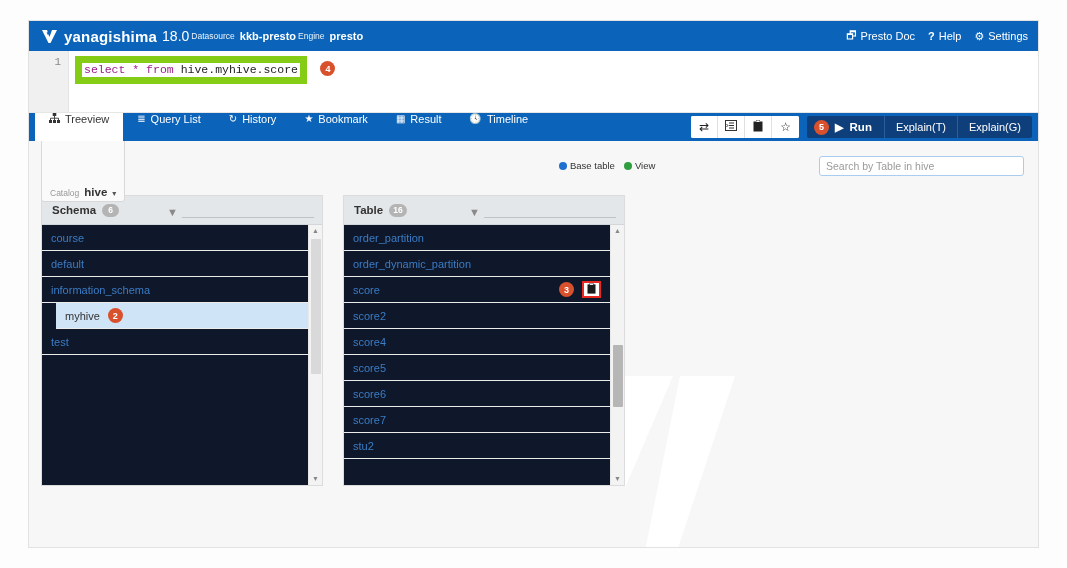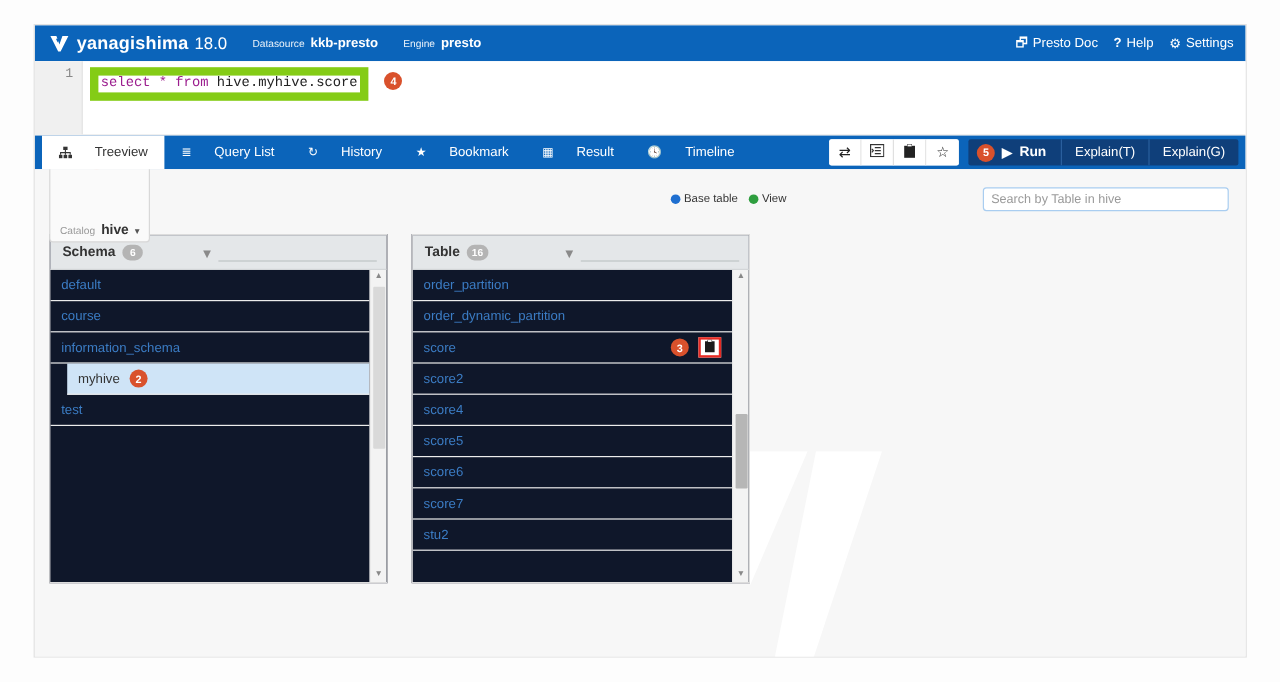--- a/index.html
+++ b/index.html
@@ -25,21 +25,21 @@
     display: flex; align-items: center;
     padding: 0 10px 0 12px;
     color: #fff;
   }
   .logo-mark {
     width: 17px; height: 15px; margin-right: 6px;
     display: inline-block;
   }
   .brand { font-size: 15px; font-weight: bold; letter-spacing: .2px; text-align: right; }
   .brand-ver { font-size: 14px; font-weight: normal; margin-left: 5px; }
-  .meta-label { font-size: 8.5px; margin-left: 21px; opacity: .92; }
+  .meta-label { font-size: 8.5px; margin-left: 2px; opacity: .92; }
   .meta-val { font-size: 11px; font-weight: bold; margin-left: 5px; }
   .hdr-right { margin-left: auto; display: flex; align-items: center; gap: 13px; }
   .hdr-link { font-size: 11px; display: flex; align-items: center; gap: 4px; cursor: pointer; }
   .hdr-ico { font-size: 11px; display: inline-block; }
 
   
   .editor-wrap {
     background: #fff;
     height: 62px;
     display: flex;
@@ -75,21 +75,21 @@
 
   
   .tabbar {
     background: #0b64ba;
     height: 28px;
     display: flex; align-items: stretch;
     position: relative;
     padding-left: 6px;
   }
   .tab {
-    display: flex; align-items: center; gap: 19px;
+    display: flex; gap: 5px;
     padding: 0 14px;
     font-size: 11px; color: #fff;
     cursor: pointer;
     position: relative;
   }
   .tab.active { background: #fff; color: #333; }
   .tab-ico { font-size: 10px; display: inline-flex; }
   .tab-badge-wrap {
     position: absolute; left: 38px; top: 28px;
   }
@@ -407,24 +407,24 @@
           <span class="panel-title">Schema</span>
           <span class="count-badge">6</span>
           <span class="filter-wrap">
             <span class="funnel">▼</span>
             <input class="filter-input" type="text" style="">
           </span>
         </div>
         <div class="list-wrap">
           <div class="list">
             <div class="row">
+              <span class="rowlabel">course</span>
+            </div>
+            <div class="row">
               <span class="rowlabel">default</span>
-            </div>
-            <div class="row">
-              <span class="rowlabel">course</span>
             </div>
             <div class="row">
               <span class="rowlabel">information_schema</span>
             </div>
             <div class="row selected">
               <span class="rowlabel">myhive</span>
               <span class="badge" style="margin-left:8px">2</span>
             </div>
             <div class="row">
               <span class="rowlabel">test</span>

